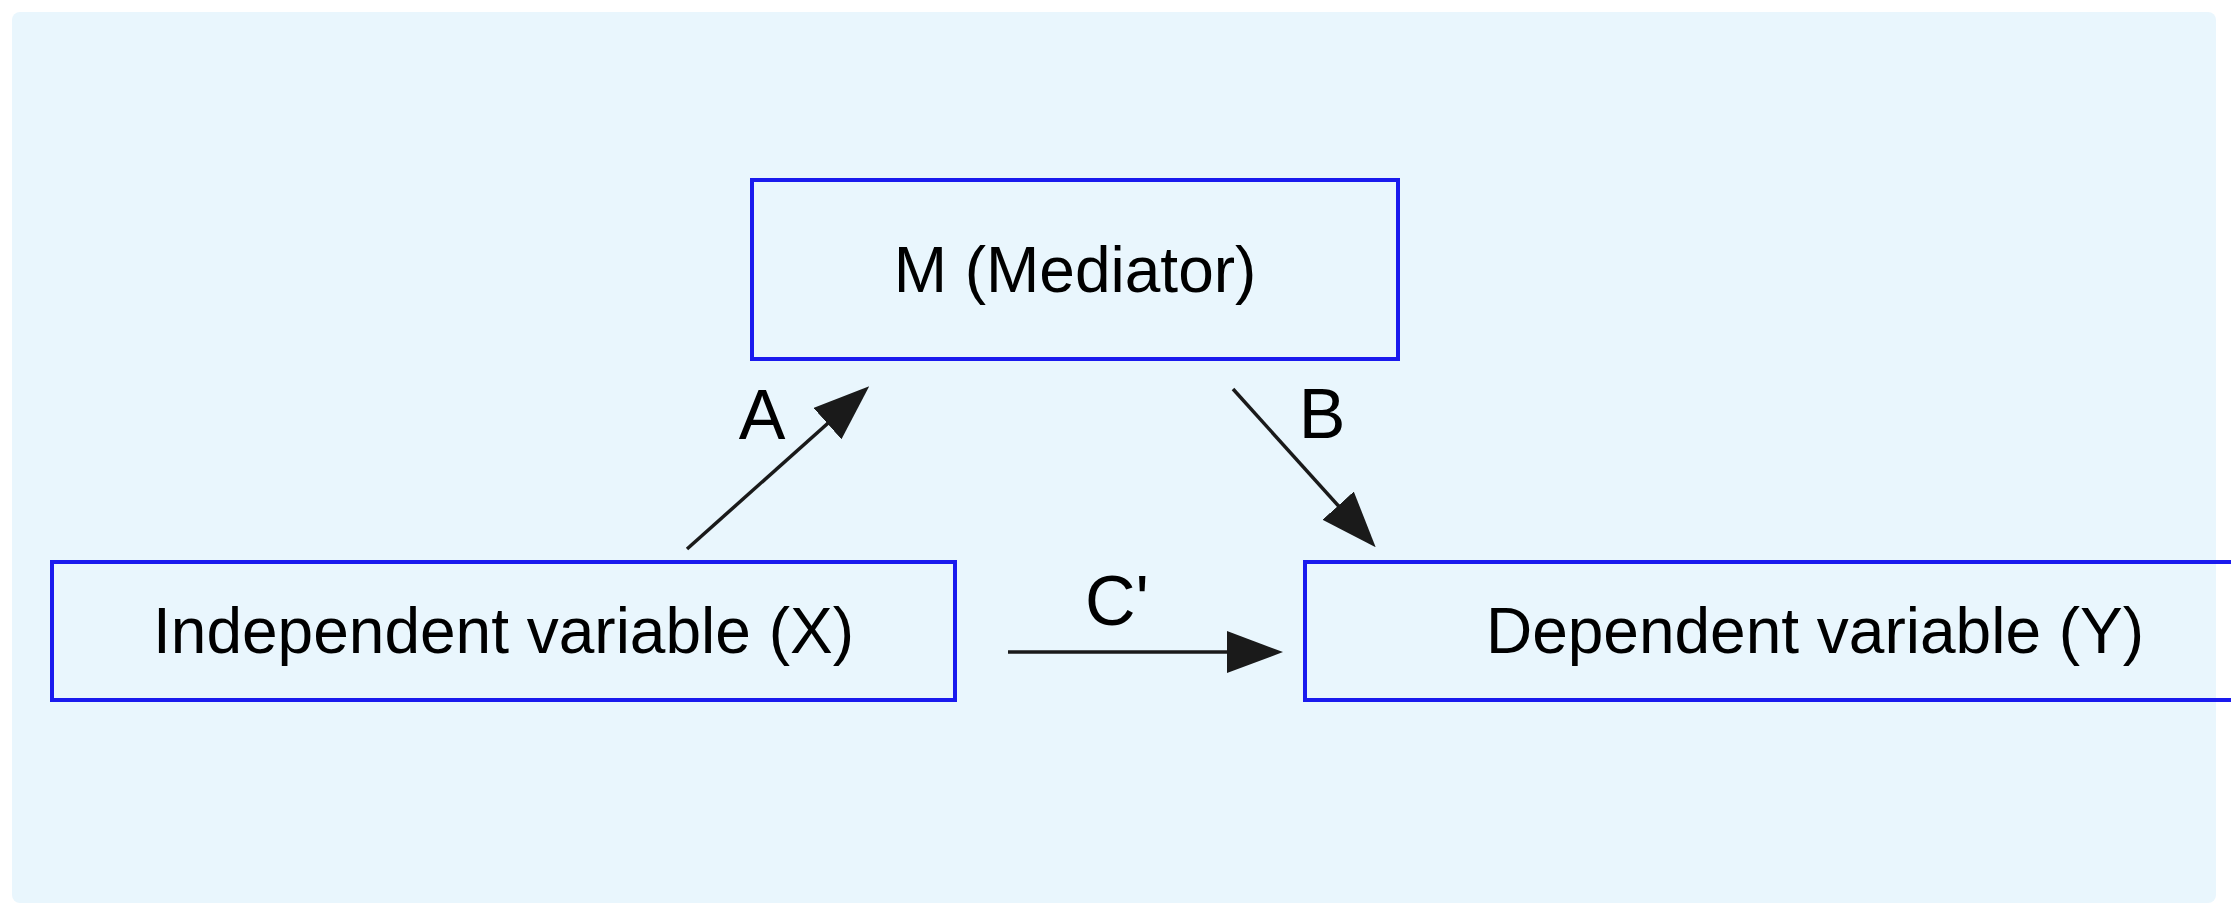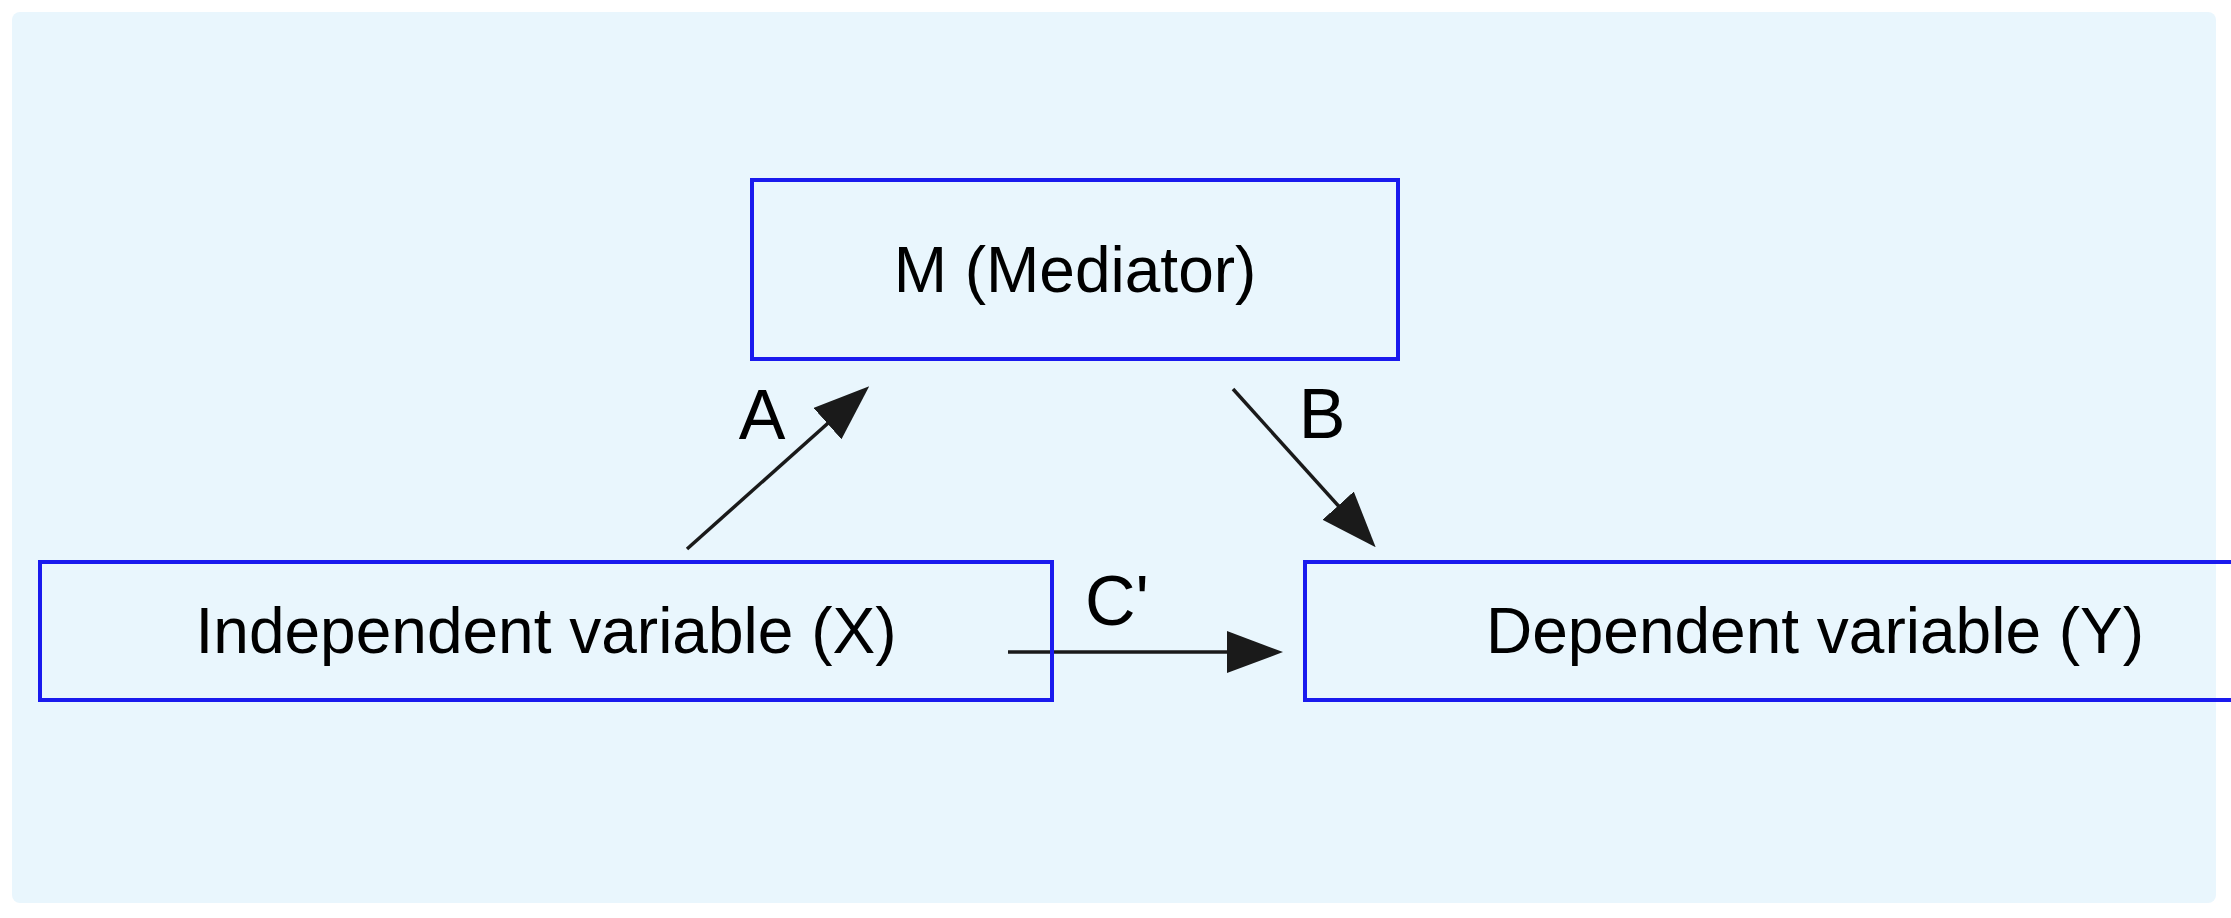--- a/index.html
+++ b/index.html
@@ -43,21 +43,21 @@
     background: transparent;
     display: flex;
     align-items: center;
     justify-content: center;
     color: var(--text);
     font-size: 64px;
     line-height: 1;
     white-space: nowrap;
   }
   .node-mediator    { left: 750px;  top: 178px; width: 650px; height: 183px; }
-  .node-independent { left: 38px;   top: 560px; width: 1016px; height: 142px; }
+  .node-independent { left: 50px;   top: 560px; width: 907px; height: 142px; }
   .node-dependent   { left: 1303px; top: 560px; width: 1024px; height: 142px; }
   .edge-label {
     position: absolute;
     transform: translate(-50%, -50%);
     color: var(--text);
     font-size: 70px;
     line-height: 1;
     white-space: nowrap;
   }
   .edge-label-a  { left: 762px;  top: 415px; }

